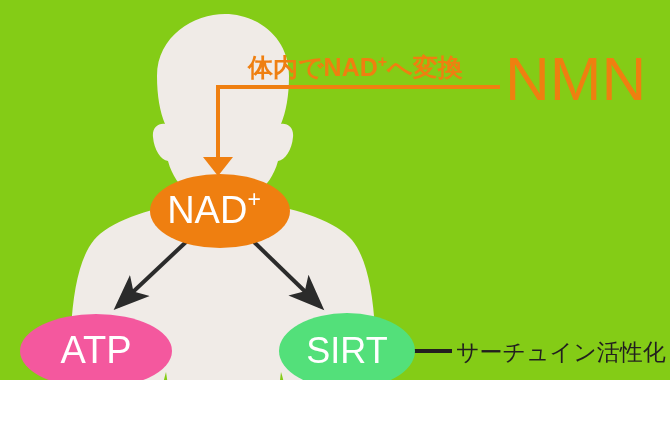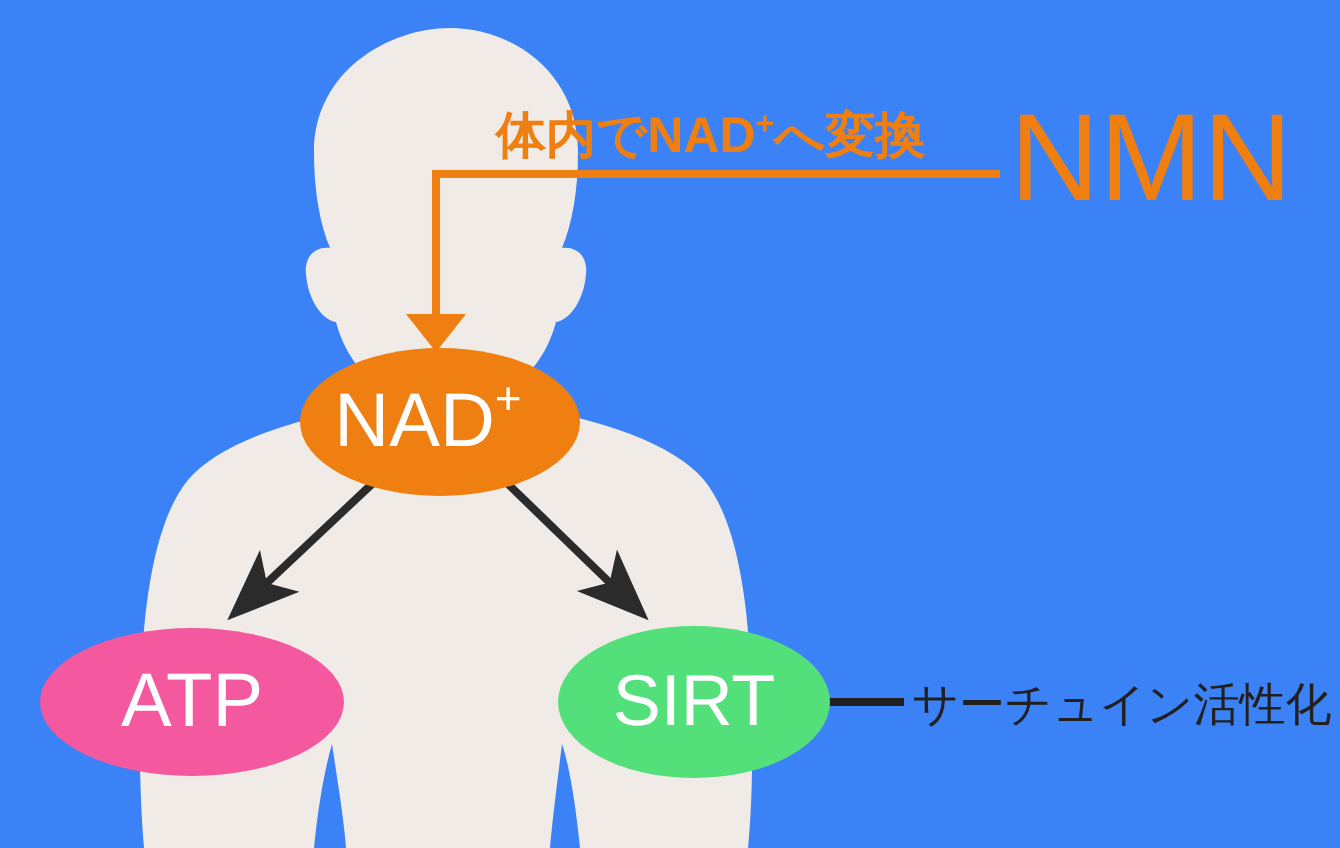--- a/index.html
+++ b/index.html
@@ -3,22 +3,22 @@
 <meta charset="utf-8">
 <style>
   html, body {
     margin: 0;
     padding: 0;
     background: #ffffff;
   }
   #stage {
     position: relative;
     width: 670px;
-    height: 424px;
-    background: #3b82f6;
+    height: 380px;
+    background: #84cc16;
     overflow: hidden;
     font-family: "Liberation Sans", "DejaVu Sans", sans-serif;
   }
   #diagram-svg {
     position: absolute;
     left: 0;
     top: 0;
     width: 670px;
     height: 424px;
   }

